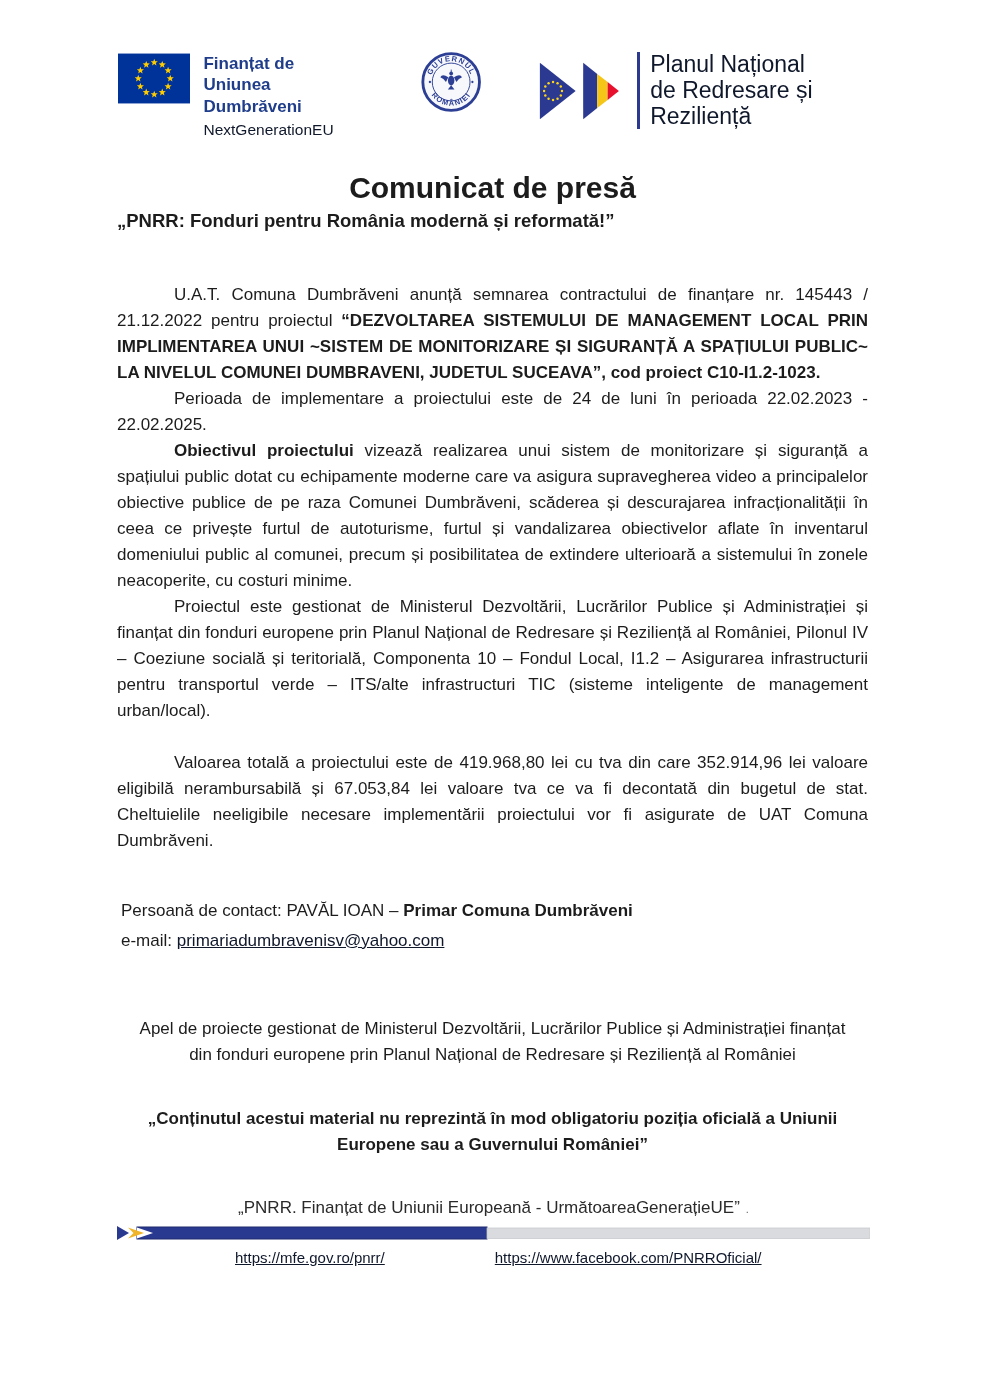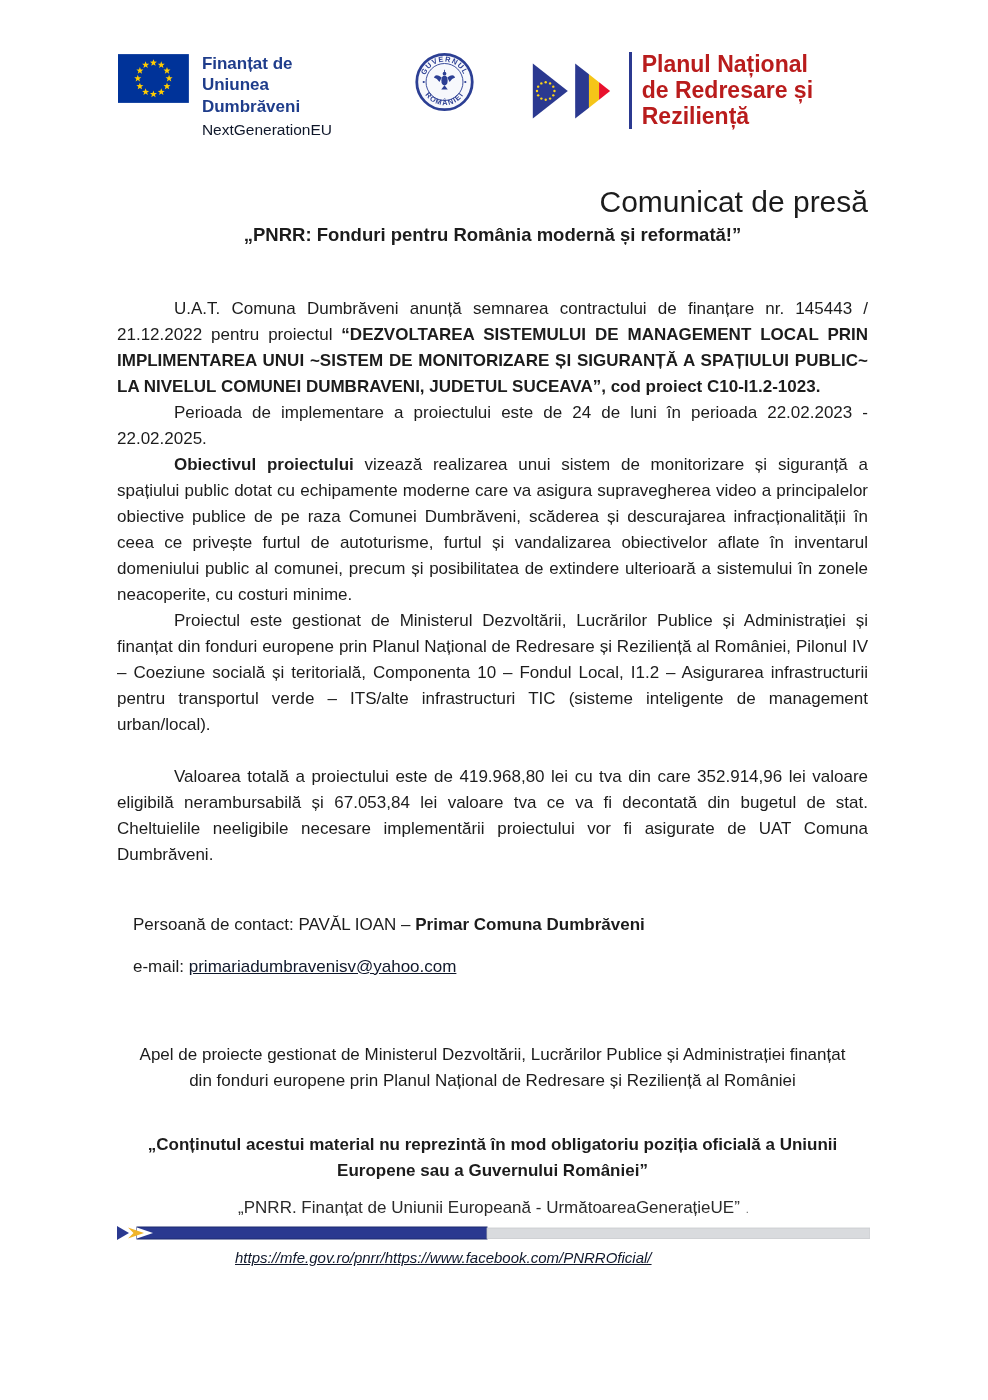--- a/index.html
+++ b/index.html
@@ -12,44 +12,44 @@
   .header { display:flex; align-items:flex-start; padding:52px 84px 0 118px;justify-content:space-between; }
   .eu-block { display:flex; }
   .eu-flag { display:block; }
   .eu-text { margin-left:13px; padding-top:1px; }
   .eu-line { font-weight:700; color:#1f3d8b; font-size:17px; line-height:1.25; }
   .eu-ngeu { color:#0f172a; font-weight:400; font-size:15.5px; margin-top:4px; }
   .gov-seal { margin-left:56px; margin-top:-3px; }
   .pnrr-block { display:flex; margin-left:56px; align-items:center; }
   .pnrr-text {
     border-left:3px solid #2b3990; padding-left:10px; margin-left:9px;
-    color:#b91c1c; font-weight:700; font-size:23px; line-height:1.12;
+    color:#0f172a; font-weight:400; font-size:23px; line-height:1.12;
   }
   
   .main { padding:0 120px 0 117px; }
-  .title { text-align:right; font-weight:400; font-size:30px; margin-top:46px; }
-  .subtitle { text-align:center; font-weight:700; font-size:18.5px; margin-top:5px; }
+  .title { text-align:center; font-weight:700; font-size:30px; margin-top:32px; }
+  .subtitle { text-align:left; font-weight:700; font-size:18.5px; margin-top:5px; }
   .bodytext { margin-top:50px; text-align:justify; font-size:17px; line-height:26px; }
   .bodytext p { margin:0; }
   .p-indent { text-indent:57px; }
   .p-gap { margin-top:26px !important; }
   b.run { font-weight:700; }
   .contact { margin-top:44px; font-size:17px; line-height:26px; text-align:left; }
-  .contact p { margin:16px; }
+  .contact p { margin:4px; }
   .hyperlink { color:#0f172a; text-decoration:underline; }
   .apel { margin-top:62px; text-align:center; font-size:17px; line-height:26px; padding:0 14px; }
   .disclaimer { margin-top:38px; text-align:center; font-weight:700; font-size:17px; line-height:26px; padding:0 26px; }
   
   .footer { position:absolute; left:117px; right:118px; top:1198px; }
   .footer-quote { text-align:center; font-size:17px; color:#2a2a2a; }
   .footer-dot { font-size:11px; color:#666; margin-left:6px; }
   .footer-bar { display:block; margin-top:7px; }
-  .links-row { display:flex; margin-top:8px; font-size:15px;font-style:italic; }
+  .links-row { display:flex; margin-top:8px; font-size:15px; }
   .link1 { margin-left:118px; }
-  .link2 { }
+  .link2 { margin-left:110px; }
 </style>
 </head>
 <body>
 
 <div class="page">
 
   <div class="header">
 
     <div class="eu-block">
       <svg class="eu-flag" width="77" height="53" viewBox="0 0 77 53">

